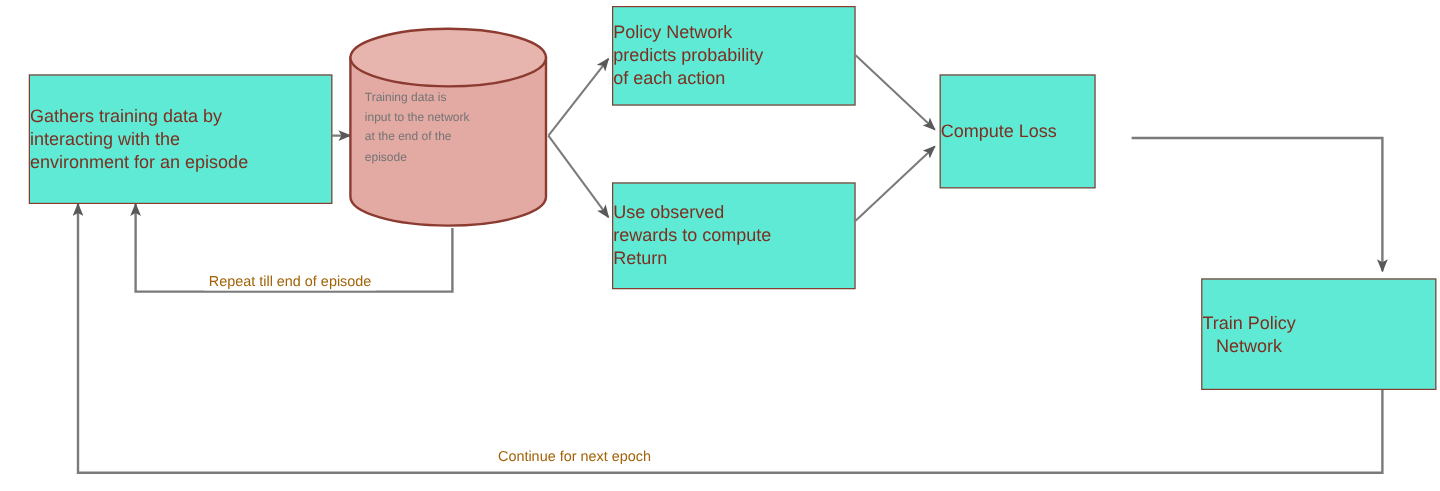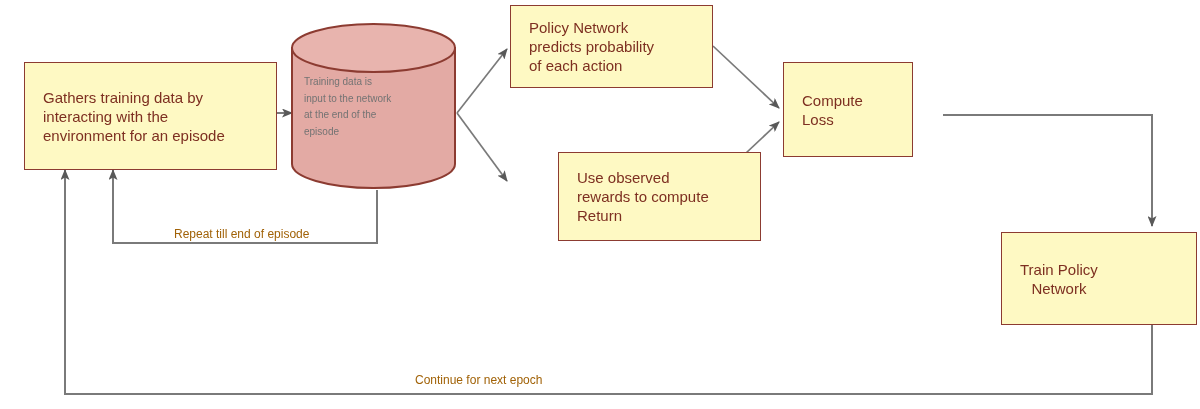--- a/index.html
+++ b/index.html
@@ -22,26 +22,26 @@
     position: absolute;
     left: 0;
     top: 0;
     width: 1200px;
     height: 409px;
     pointer-events: none;
   }
   .node {
     position: absolute;
     box-sizing: border-box;
-    background: #fef9c3;
+    background: #5eead4;
     border: 1.6px solid #8c3b31;
     color: #7d2f21;
     font-size: 15px;
     line-height: 19px;
-    padding: 8px 18px;
+    padding: 8px 0;
     display: flex;
     align-items: center;
     white-space: pre-line;
   }
   .node.centered {
     align-items: center;
   }
   .cyl {
     position: absolute;
     box-sizing: border-box;
@@ -132,21 +132,21 @@
 at the end of the
 episode</div>
   </div>
 
   <div class="node" style="left:510px; top:5px; width:203px; height:83px;">
     <span>Policy Network
 predicts probability
 of each action</span>
   </div>
 
-  <div class="node" style="left:510px; top:152px; width:203px; height:89px;margin-left:48px;">
+  <div class="node" style="left:510px; top:152px; width:203px; height:89px;">
     <span>Use observed
 rewards to compute
 Return</span>
   </div>
 
   <div class="node centered" style="left:783px; top:62px; width:130px; height:95px;">
     <span>Compute Loss</span>
   </div>
 
   <div class="node" style="left:1001px; top:232px; width:196px; height:93px;text-align:center;">

